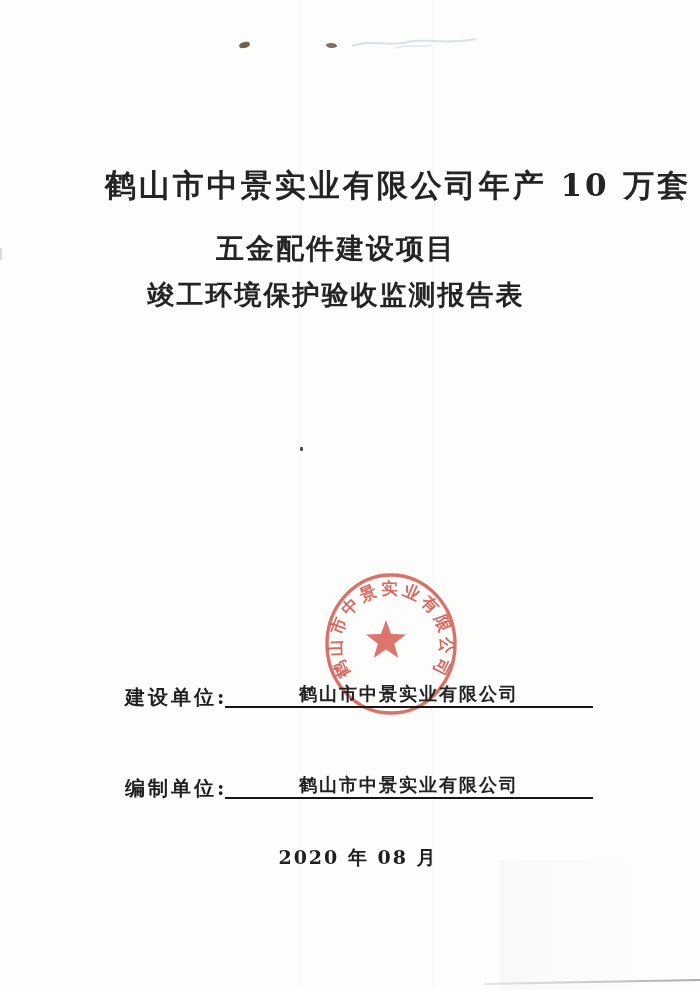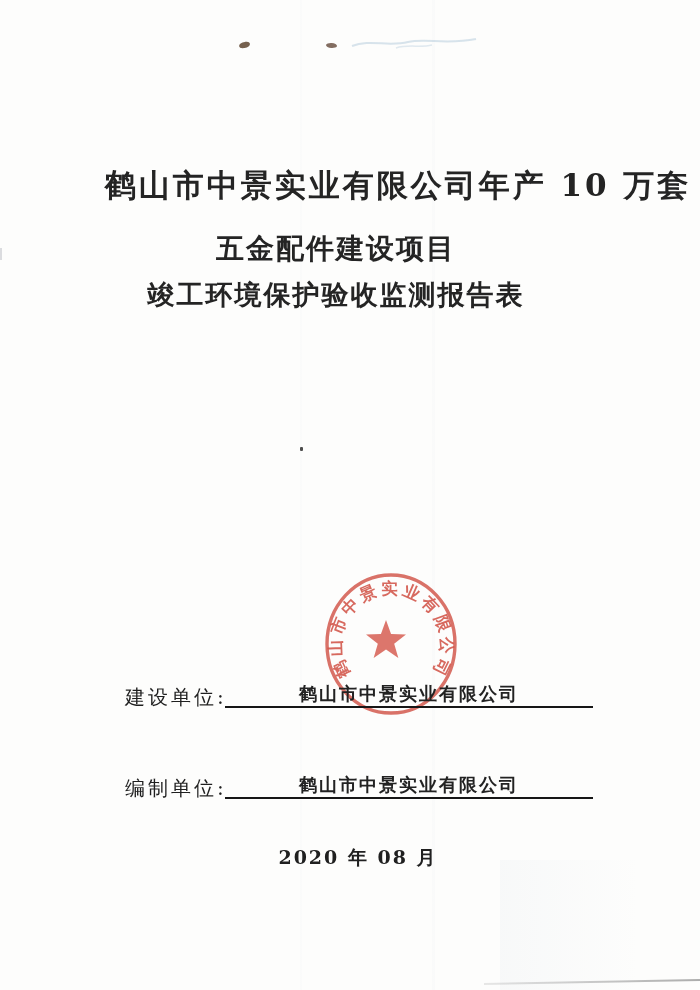--- a/index.html
+++ b/index.html
@@ -25,21 +25,21 @@
   .t3{top:277px;font-size:27px;letter-spacing:2px;transform:translateX(-14px);}
 
   .seal{position:absolute;left:322px;top:570px;width:138px;height:148px;opacity:0.92;}
   .seal text{font-family:"DejaVu Serif","Liberation Serif",serif;font-weight:bold;}
 
   .form-row{position:absolute;left:0;width:100%;height:30px;}
   .row-1{top:682px;}
   .row-2{top:729px;margin-top:44px;}
   .row-label{
     position:absolute;left:125px;top:2px;
-    font-size:20px;font-weight:normal;letter-spacing:3px;color:#1f1f1f;white-space:nowrap;
+    font-size:20px;font-weight:bold;letter-spacing:3px;color:#1f1f1f;white-space:nowrap;
   }
   .row-line{
     position:absolute;left:225px;top:0;width:368px;height:24px;
     border-bottom:2px solid #161616;
     text-align:center;font-size:18px;font-weight:bold;letter-spacing:2px;color:#222;
     white-space:nowrap;
   }
   .date-line{
     position:absolute;top:845px;left:0;width:100%;text-align:center;
     font-size:19px;font-weight:bold;letter-spacing:2px;color:#202020;

